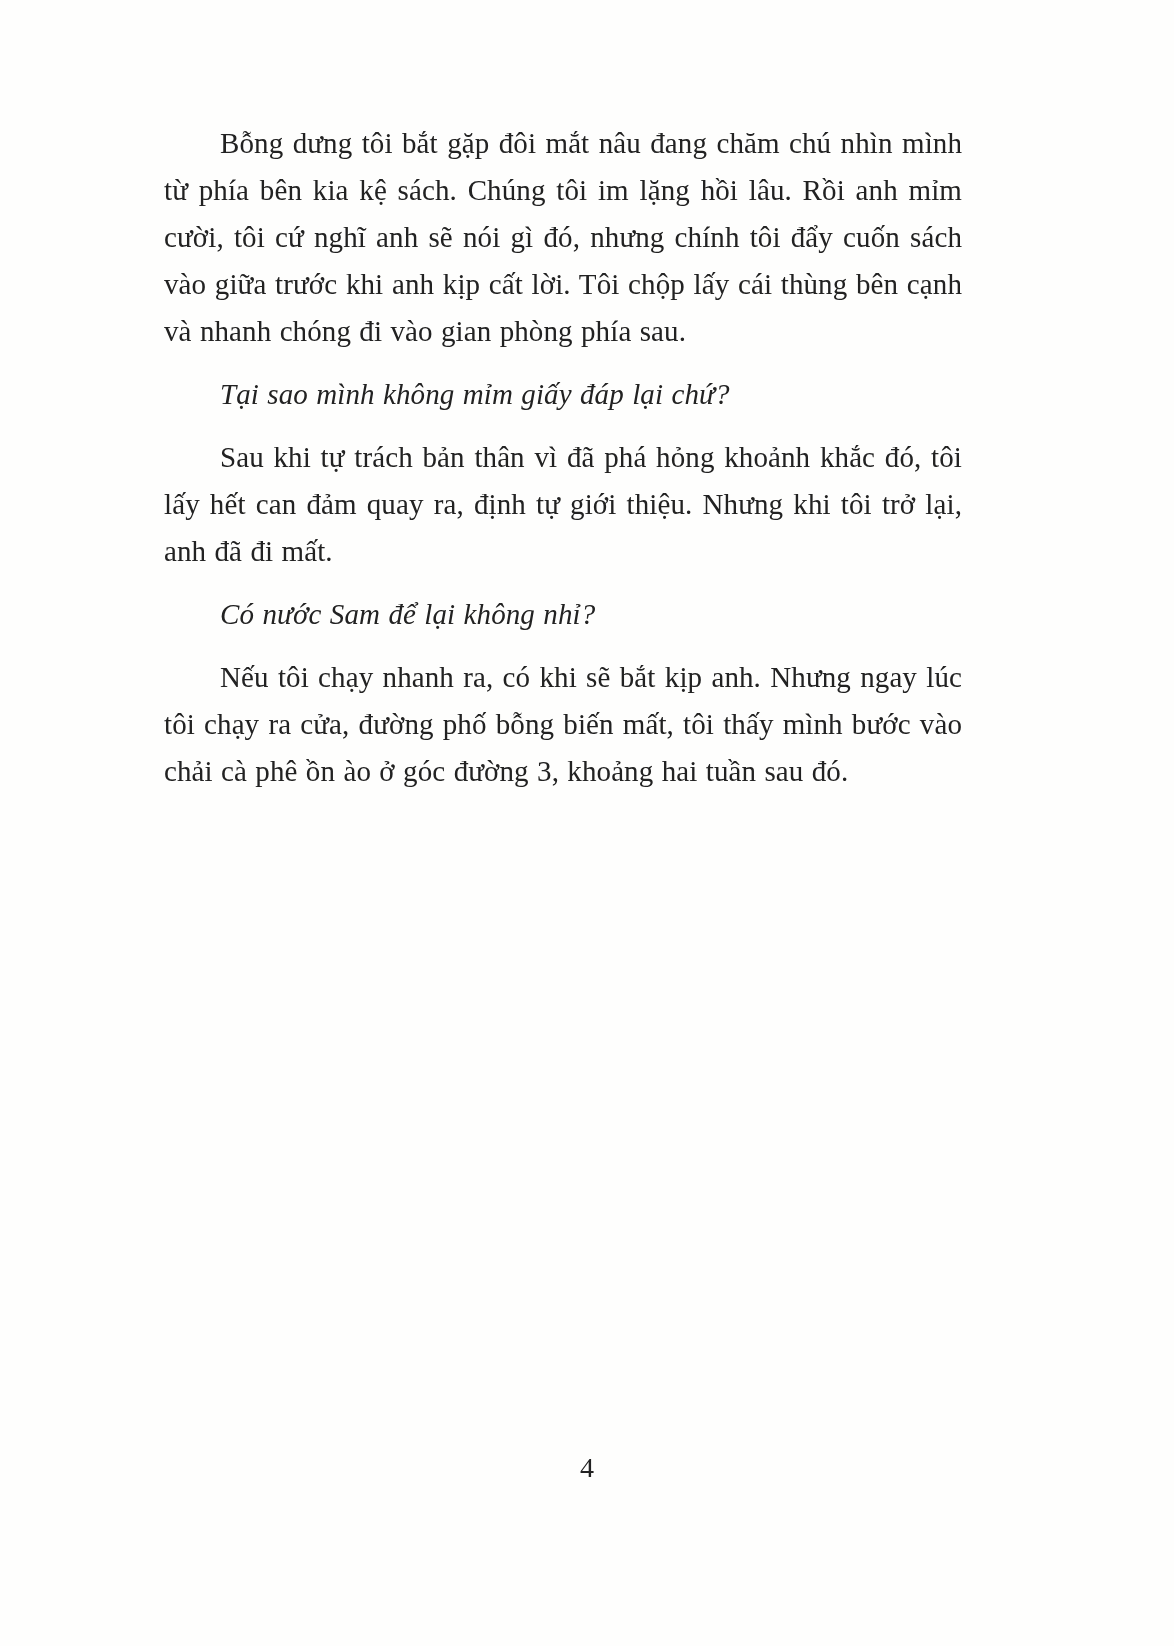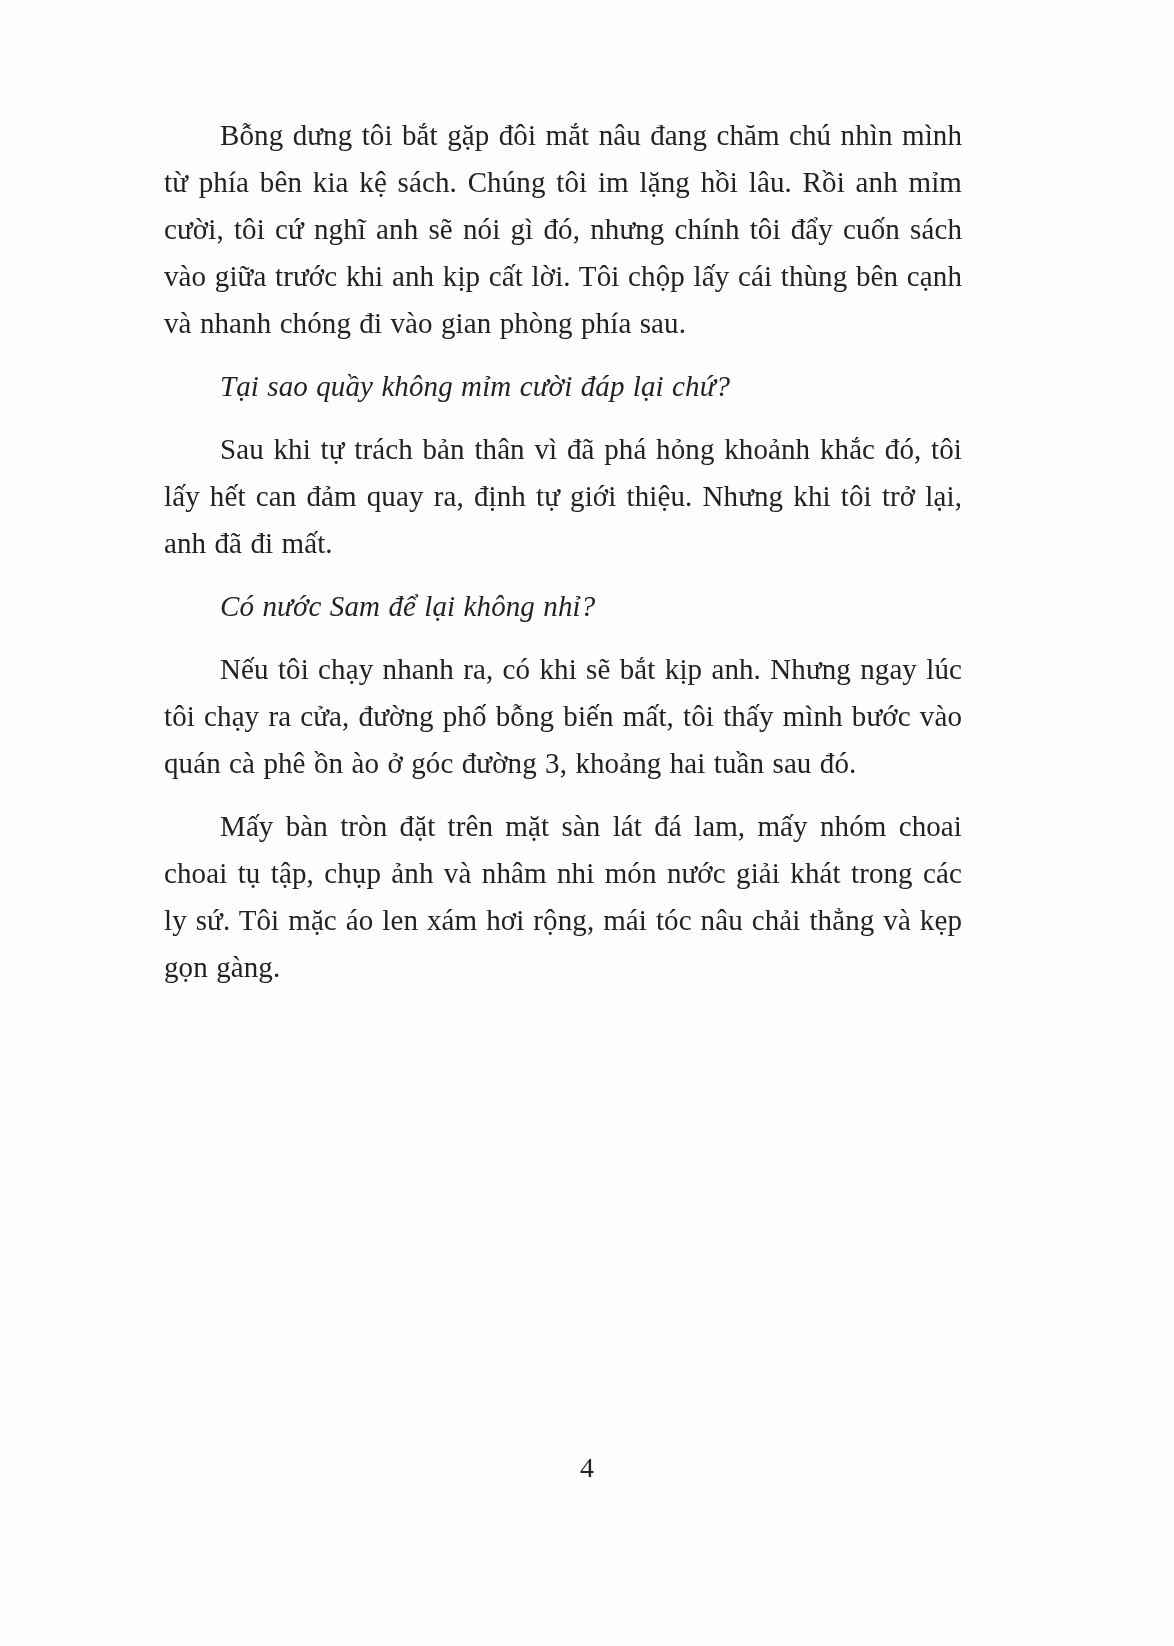--- a/index.html
+++ b/index.html
@@ -16,21 +16,21 @@
     overflow: hidden;
   }
   .page {
     position: absolute;
     inset: 0;
     background: #fefefd;
   }
   .text-block {
     position: absolute;
     left: 164px;
-    top: 112px;
+    top: 120px;
     width: 798px;
   }
   .text-block p {
     margin: 0 0 16px 0;
     font-size: 29px;
     line-height: 47px;
     text-align: justify;
     text-indent: 56px;
     letter-spacing: 0.1px;
     word-spacing: 1px;
@@ -48,20 +48,19 @@
     font-size: 28px;
     color: #222222;
   }
 </style>
 </head>
 <body>
 
 <div class="page">
   <div class="text-block">
     <p>Bỗng dưng tôi bắt gặp đôi mắt nâu đang chăm chú nhìn mình từ phía bên kia kệ sách. Chúng tôi im lặng hồi lâu. Rồi anh mỉm cười, tôi cứ nghĩ anh sẽ nói gì đó, nhưng chính tôi đẩy cuốn sách vào giữa trước khi anh kịp cất lời. Tôi chộp lấy cái thùng bên cạnh và nhanh chóng đi vào gian phòng phía sau.</p>
-    <p class="italic">Tại sao quầy không mỉm cười đáp lại chứ?</p>
+    <p class="italic">Tại sao mình không mỉm giấy đáp lại chứ?</p>
     <p>Sau khi tự trách bản thân vì đã phá hỏng khoảnh khắc đó, tôi lấy hết can đảm quay ra, định tự giới thiệu. Nhưng khi tôi trở lại, anh đã đi mất.</p>
     <p class="italic">Có nước Sam để lại không nhỉ?</p>
-    <p>Nếu tôi chạy nhanh ra, có khi sẽ bắt kịp anh. Nhưng ngay lúc tôi chạy ra cửa, đường phố bỗng biến mất, tôi thấy mình bước vào quán cà phê ồn ào ở góc đường 3, khoảng hai tuần sau đó.</p>
-    <p>Mấy bàn tròn đặt trên mặt sàn lát đá lam, mấy nhóm choai choai tụ tập, chụp ảnh và nhâm nhi món nước giải khát trong các ly sứ. Tôi mặc áo len xám hơi rộng, mái tóc nâu chải thẳng và kẹp gọn gàng.</p>
+    <p>Nếu tôi chạy nhanh ra, có khi sẽ bắt kịp anh. Nhưng ngay lúc tôi chạy ra cửa, đường phố bỗng biến mất, tôi thấy mình bước vào chải cà phê ồn ào ở góc đường 3, khoảng hai tuần sau đó.</p>
   </div>
   <div class="page-number">4</div>
 </div>
 
 </body></html>

